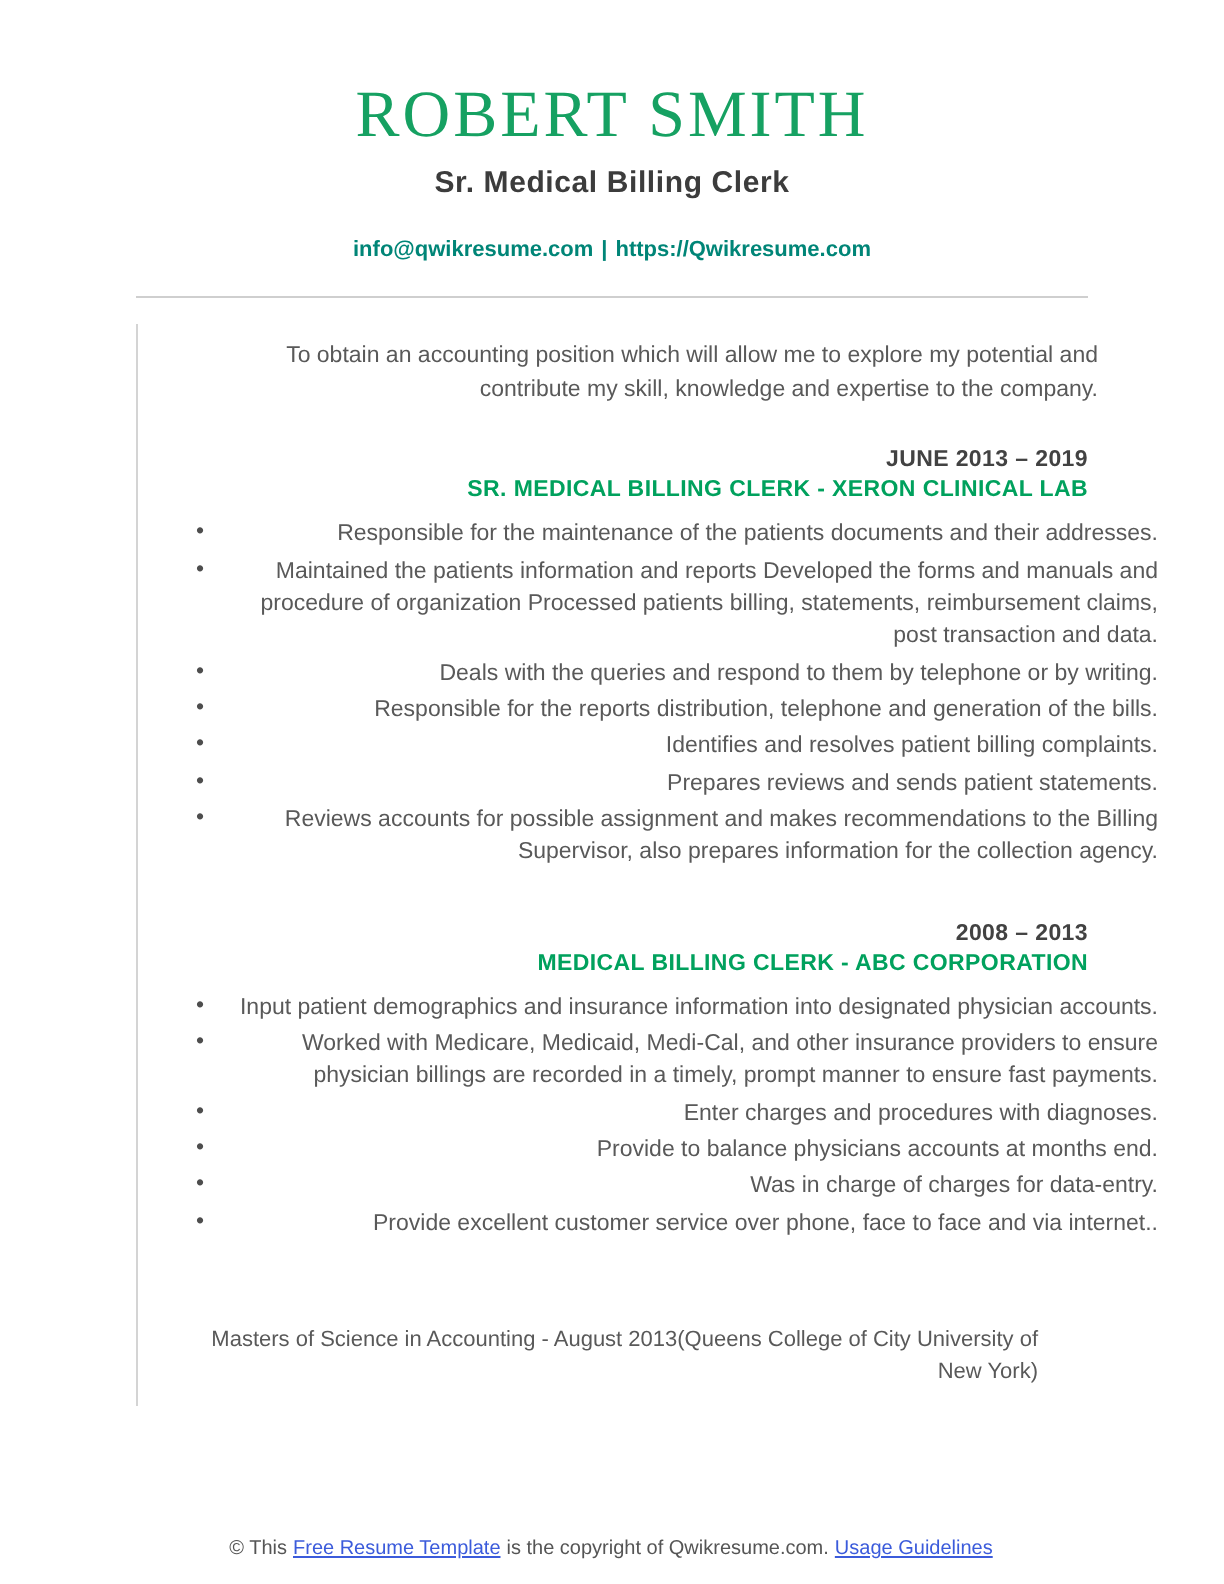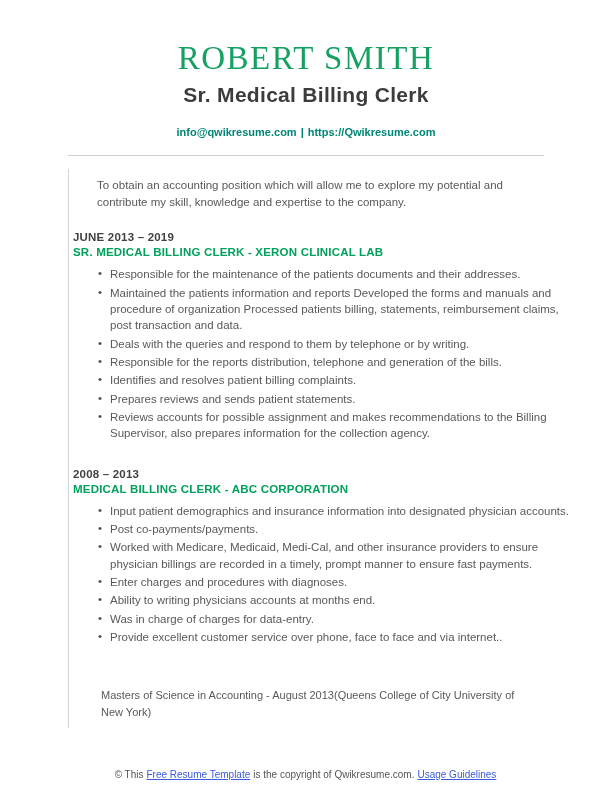--- a/index.html
+++ b/index.html
@@ -19,21 +19,21 @@
   header { text-align: center; padding-top: 40px; }
   .candidate-name {
     font-family: "Liberation Serif", "DejaVu Serif", serif;
     font-weight: 400;
     font-size: 33px;
     letter-spacing: 1.5px;
     color: #16a162;
   }
   .job-title {
     margin-top: 6px;
-    font-size: 21px;
+    font-size: 15px;
     font-weight: 700;
     letter-spacing: 0.3px;
     color: #3c3c3c;
   }
   .contact {
     margin-top: 19px;
     font-size: 11px;
     font-weight: 700;
     color: #008577;
   }
@@ -45,20 +45,21 @@
     border: none;
     border-top: 1px solid #cfcfcf;
     height: 0;
   }
 
   
   .content {
     margin: 13px 36px 0 36px;
     border-left: 1px solid #d4d4d4;
     padding: 4px 0 8px 4px;
+    text-align: right;
   }
 
   .objective {
     margin: 4px 0 0 24px;
     width: 452px;
     font-size: 11.5px;
     line-height: 1.45;
     color: #595959;
   }
 
@@ -168,24 +169,23 @@
         <li>Prepares reviews and sends patient statements.</li>
         <li>Reviews accounts for possible assignment and makes recommendations to the Billing Supervisor, also prepares information for the collection agency.</li>
       </ul>
     </section>
 
     <section class="job">
       <div class="dates">2008 – 2013</div>
       <h3 class="job-heading">MEDICAL BILLING CLERK - ABC CORPORATION</h3>
       <ul class="bullets">
         <li>Input patient demographics and insurance information into designated physician accounts.</li>
-        <li>Post co-payments/payments.</li>
         <li>Worked with Medicare, Medicaid, Medi-Cal, and other insurance providers to ensure physician billings are recorded in a timely, prompt manner to ensure fast payments.</li>
         <li>Enter charges and procedures with diagnoses.</li>
-        <li>Ability to writing physicians accounts at months end.</li>
+        <li>Provide to balance physicians accounts at months end.</li>
         <li>Was in charge of charges for data-entry.</li>
         <li>Provide excellent customer service over phone, face to face and via internet..</li>
       </ul>
     </section>
 
     <section class="education">
       <p class="edu-item">Masters of Science in Accounting - August 2013(Queens College of City University of New York)</p>
     </section>
 
   </main>

